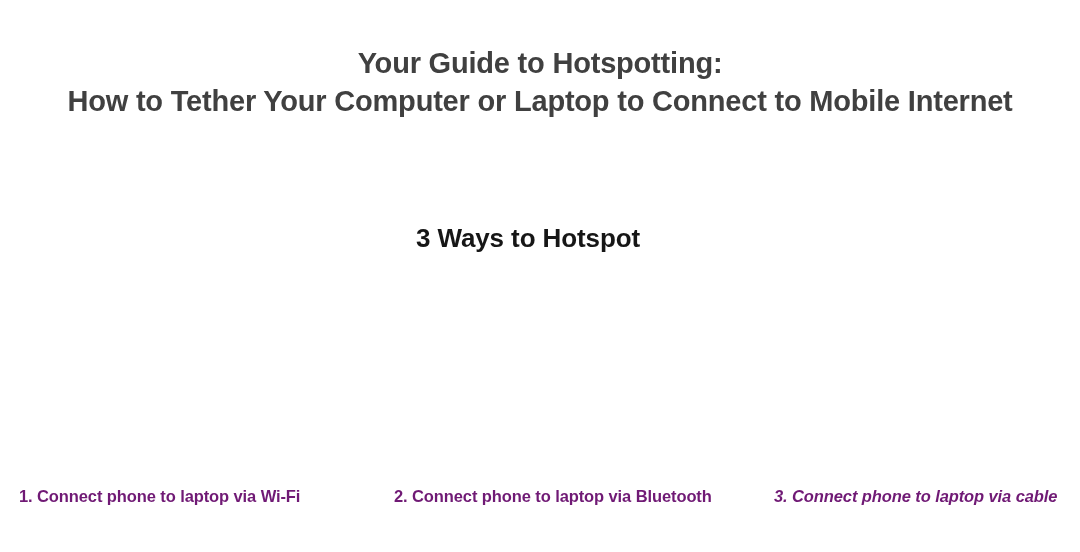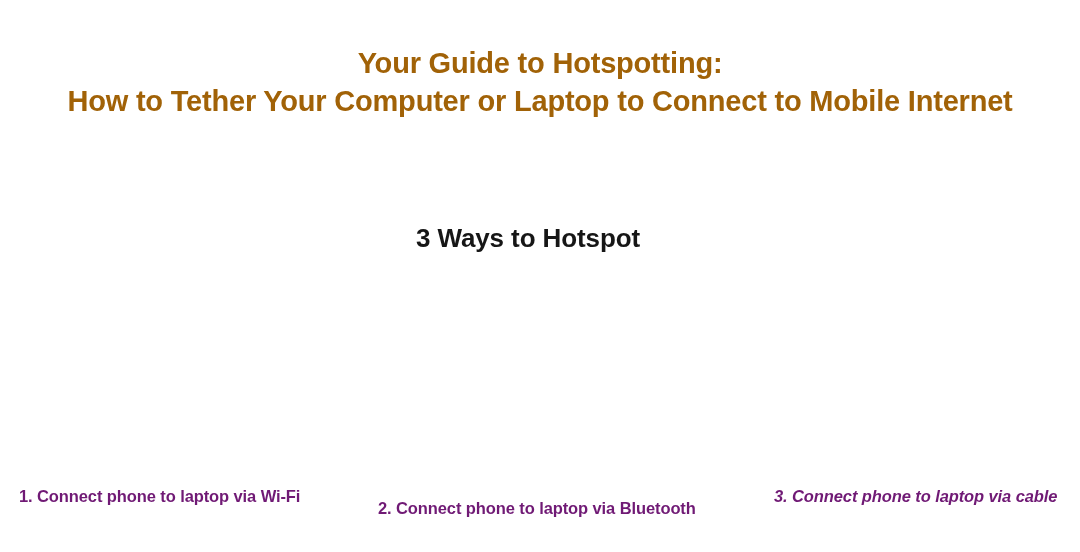--- a/index.html
+++ b/index.html
@@ -25,21 +25,21 @@
     top: 44px;
     left: 0;
     width: 1080px;
     text-align: center;
   }
   .title-line {
     font-size: 29px;
     font-weight: bold;
     line-height: 38px;
     letter-spacing: -0.2px;
-    color: #a16207;
+    color: #404040;
     white-space: nowrap;
   }
   .title-line.line2 {
     font-size: 29px;
   }
   .subtitle {
     position: absolute;
     top: 223px;
     left: 0;
     width: 1080px;
@@ -62,21 +62,21 @@
   }
   .caption {
     position: absolute;
     font-size: 16.5px;
     font-weight: bold;
     color: #701a75;
     white-space: nowrap;
     letter-spacing: -0.1px;
   }
   .caption-1 { left: 19px; }
-  .caption-2 { left: 378px; margin-top: 12px; }
+  .caption-2 { left: 394px; }
   .caption-3 { left: 774px; font-style: italic; }
 </style>
 </head>
 <body>
 
 <div class="page">
 
   <div class="title-block">
     <div class="title-line line1">Your Guide to Hotspotting:</div>
     <div class="title-line line2">How to Tether Your Computer or Laptop to Connect to Mobile Internet</div>

